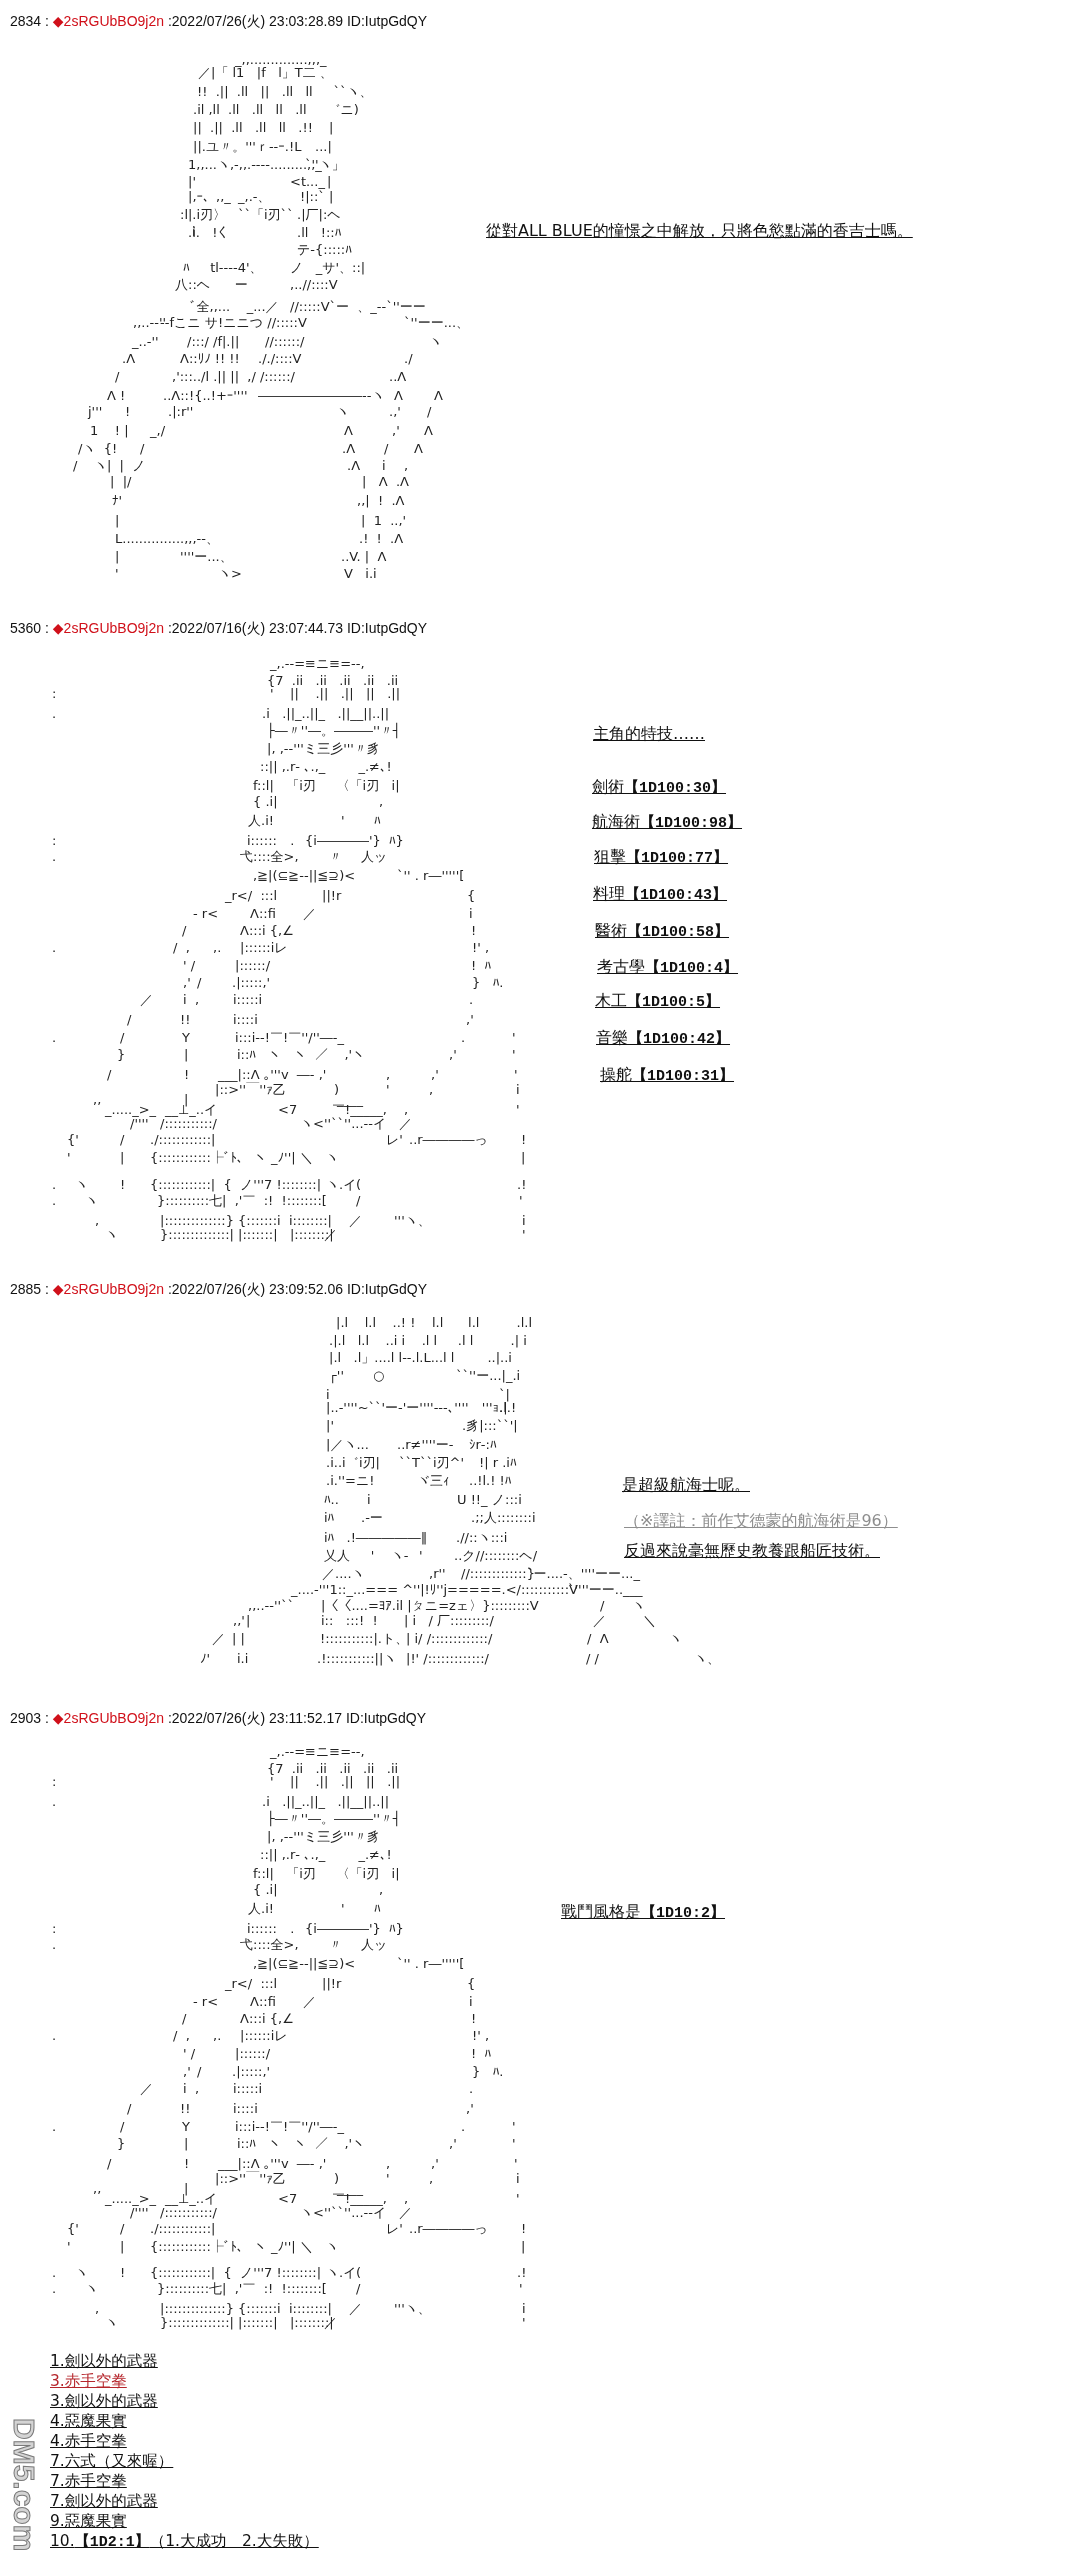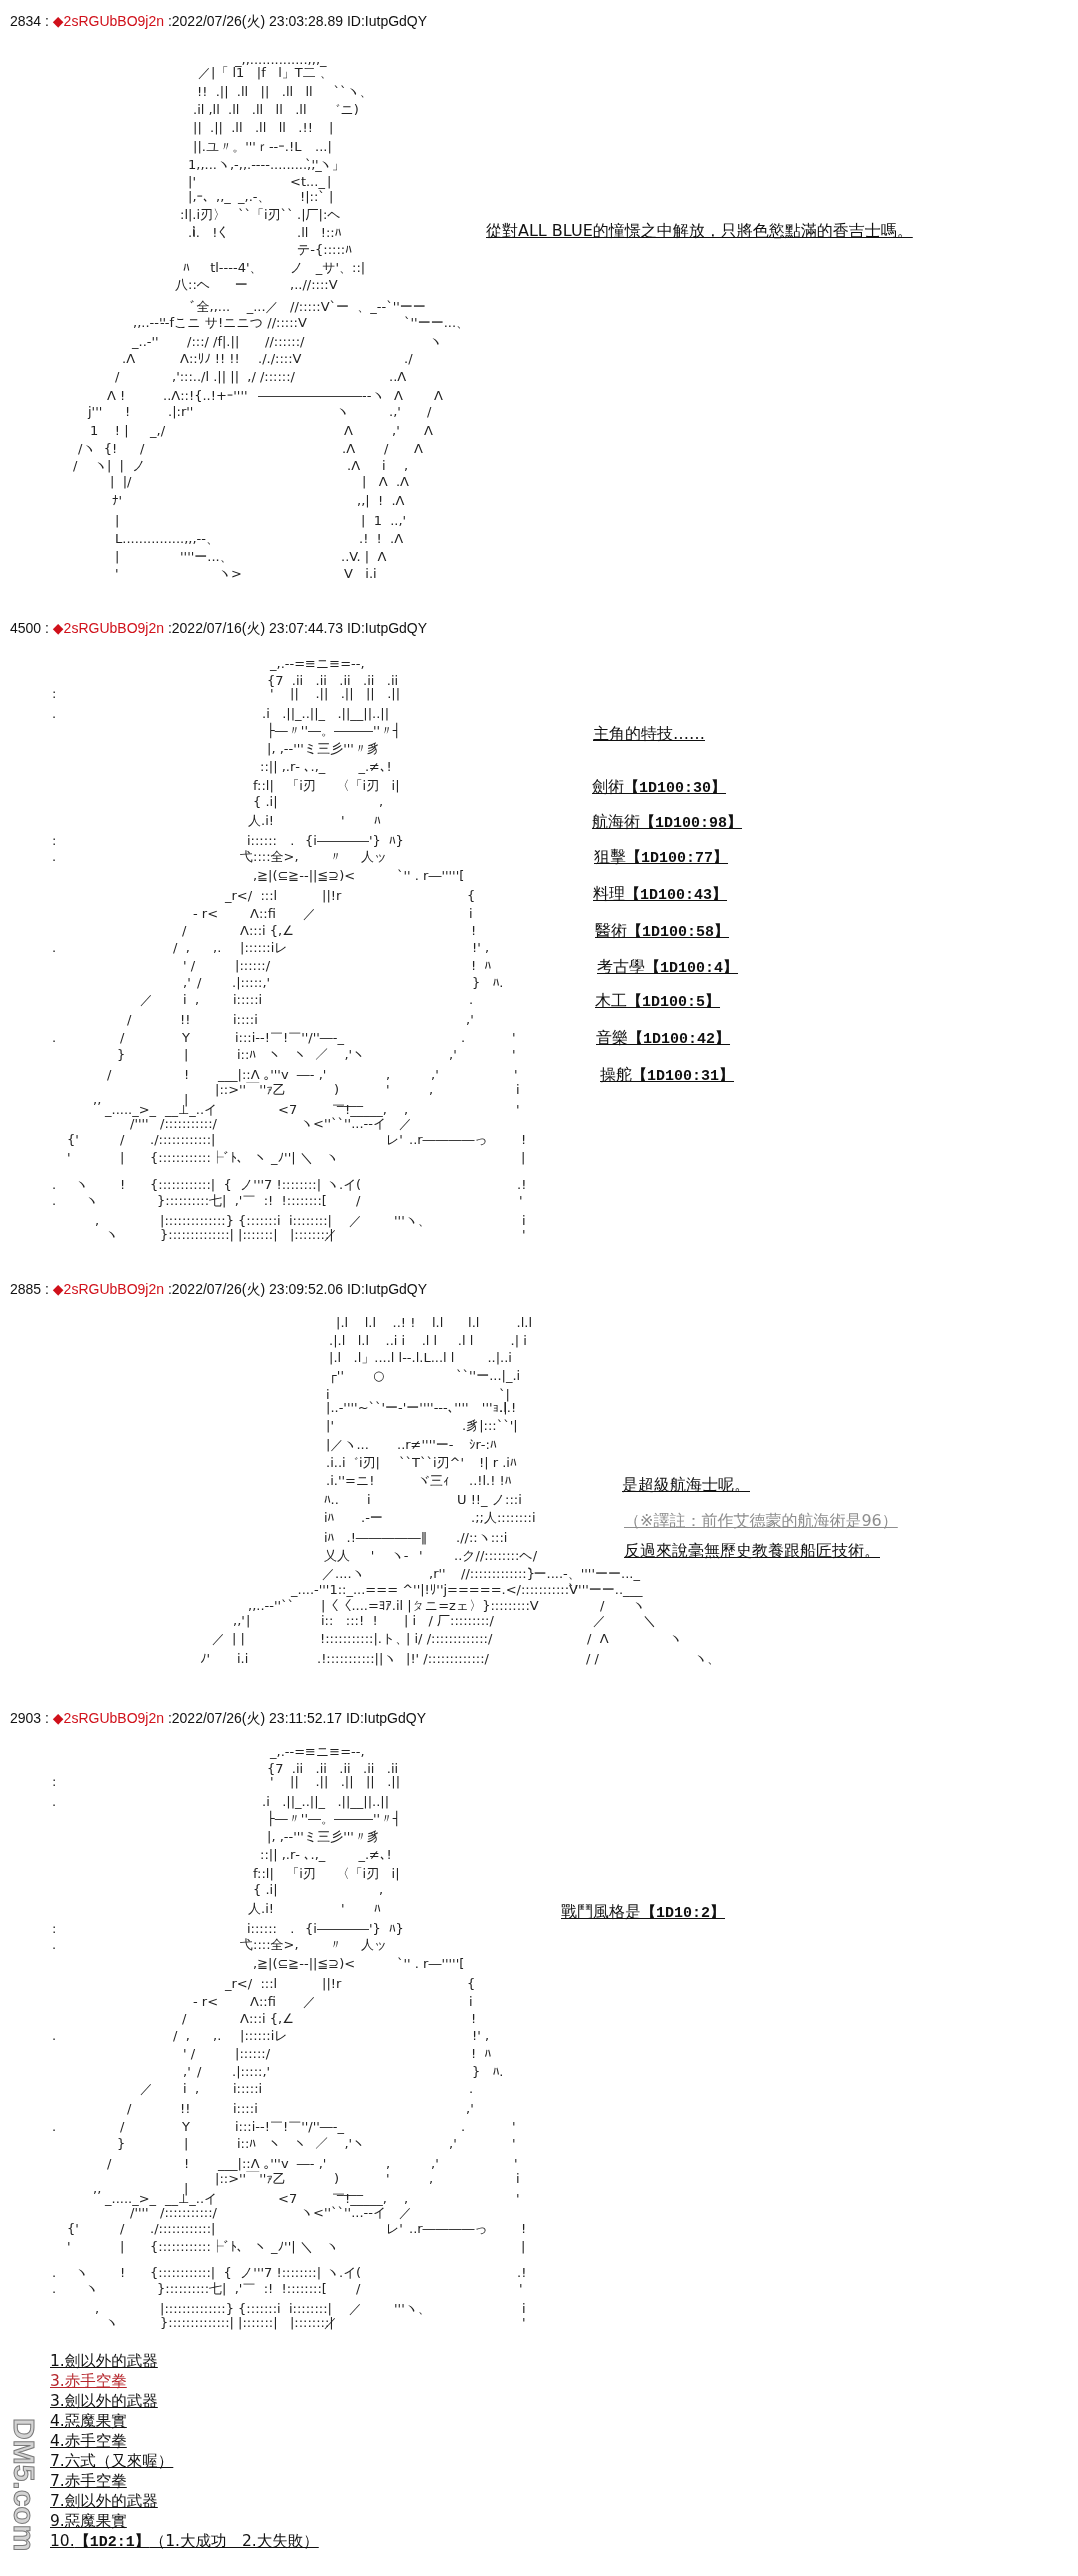--- a/index.html
+++ b/index.html
@@ -132,21 +132,21 @@
       <span class="aa" style="left: 341px; top: 549px;">..V. |  Λ</span>
       <span class="aa" style="left: 115px; top: 566px;">'</span>
       <span class="aa" style="left: 218px; top: 566px;">ヽ&gt;</span>
       <span class="aa" style="left: 344px; top: 566px;">V   i.i</span>
     </div>
   <div class="t" style="left:486px;top:221px">從對ALL BLUE的憧憬之中解放，只將色慾點滿的香吉士嗎。</div>
 </div>
 
 <div class="post">
   <div class="hdr" style="top:619px">
-    <span>4500</span>
+    <span>5360</span>
     <span>:</span>
     <span class="trip">◆</span><span class="trip">2sRGUbBO9j2n</span>
     <span>:2022/07/16(火) 23:07:44.73</span>
     <span>ID:IutpGdQY</span>
   </div>
   <div>
       <span class="aa" style="left: 270px; top: 656px;">_,.--=≡ニ≡=--,</span>
       <span class="aa" style="left: 267px; top: 673px;">{7  .ii   .ii   .ii   .ii   .ii</span>
       <span class="aa" style="left: 52px; top: 686px;">:</span>
       <span class="aa" style="left: 270px; top: 686px;">'    ||    .||   .||   ||   .||</span>

